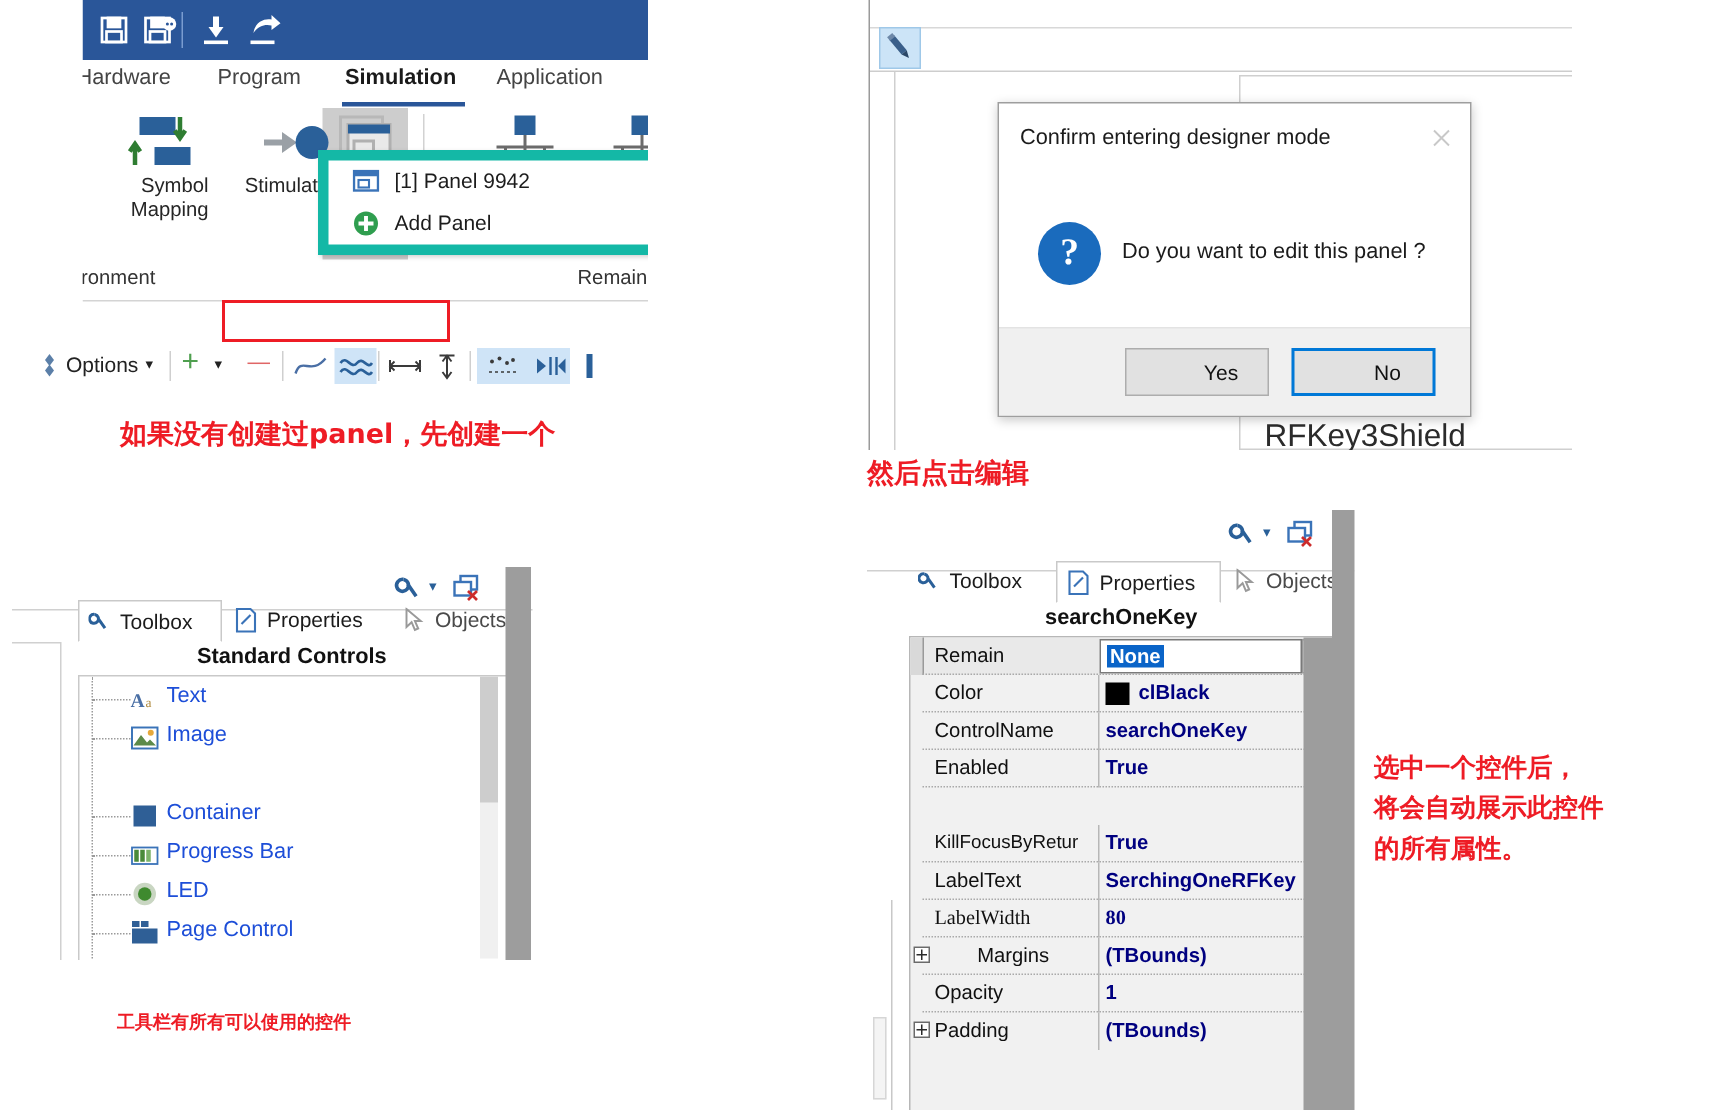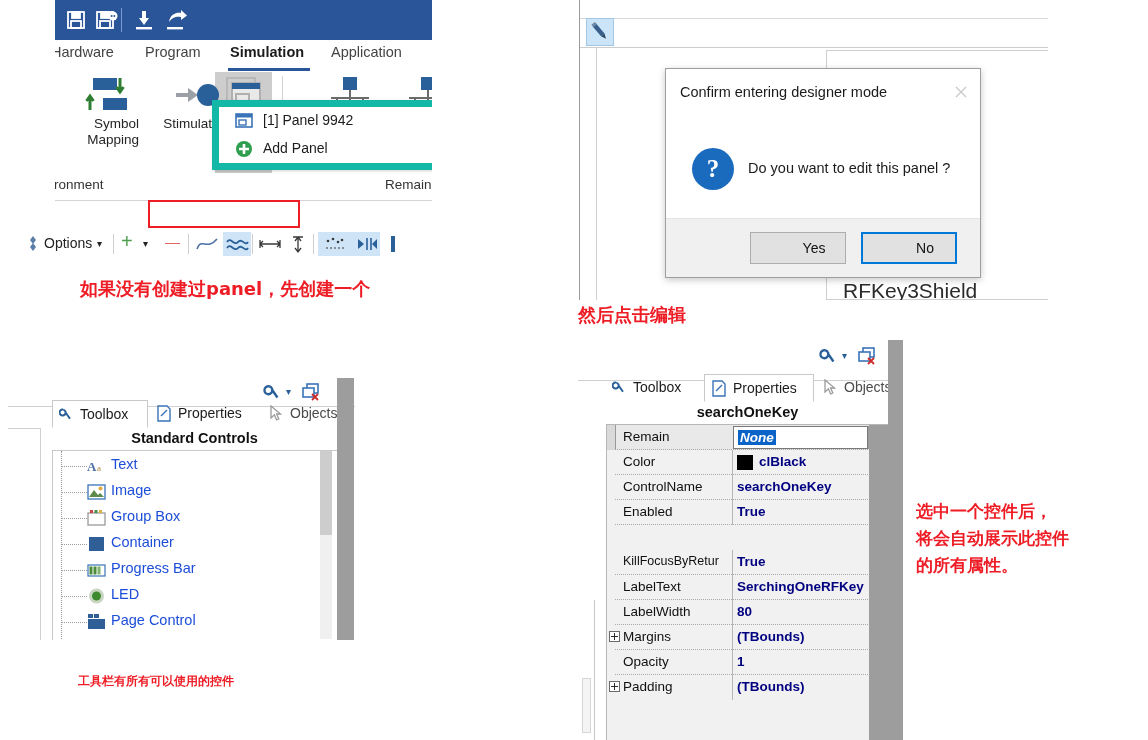--- a/index.html
+++ b/index.html
@@ -94,21 +94,21 @@
   .pr-row{position:absolute;left:0;width:281px;height:25px;}
   .pr-row .sel-left{position:absolute;left:0;top:0;width:8px;height:25px;background:#d9d9d9;border-right:1px solid #9a9a9a;}
   .pr-name{position:absolute;left:16px;top:4px;font-size:13.5px;color:#101010;white-space:nowrap;overflow:hidden;width:105px;}
   .pr-val{position:absolute;left:130px;top:4px;font-size:13.5px;color:#000080;font-weight:bold;white-space:nowrap;}
   .pr-divline{position:absolute;left:8px;top:24px;width:273px;height:1px;border-top:1px dotted #a9a9a9;}
   .pr-colsep{position:absolute;left:125px;top:0;width:1px;height:25px;background:#b7b7b7;}
   .pr-expand{position:absolute;left:2px;top:6px;width:11px;height:11px;border:1px solid #6b6b6b;box-sizing:border-box;background:#fff;}
   .pr-expand:before{content:"";position:absolute;left:1px;top:4px;width:7px;height:1px;background:#2b2b2b;}
   .pr-expand:after{content:"";position:absolute;left:4px;top:1px;width:1px;height:7px;background:#2b2b2b;}
   #pr-row0{background:#e9e9e9;}
-  #pr-align-edit{position:absolute;left:126px;top:1px;width:135px;height:23px;background:#fff;border:1px solid #7a7a7a;box-sizing:border-box;font-style:italic;}
+  #pr-align-edit{position:absolute;left:126px;top:1px;width:135px;height:23px;background:#fff;border:1px solid #7a7a7a;box-sizing:border-box;}
   #pr-align-val{position:absolute;left:4px;top:3px;background:#0a64c8;color:#fff;font-size:13.5px;font-weight:bold;padding:0 2px;}
   #pr-align-drop{position:absolute;left:261px;top:1px;width:18px;height:23px;background:#e6e6e6;border:1px solid #9a9a9a;box-sizing:border-box;}
   #pr-color-sw{position:absolute;left:130px;top:5px;width:16px;height:15px;background:#000;}
   #pr-scroll{position:absolute;left:291px;top:85px;width:19px;height:315px;background:#9d9d9d;}
   #pr-graybar{position:absolute;left:888px;top:340px;width:15px;height:400px;background:#9d9d9d;}
   #pr-leftstrip{position:absolute;left:578px;top:600px;width:16px;height:140px;background:#fff;border-right:1px solid #c8c8c8;}
   #pr-leftthumb{position:absolute;left:582px;top:678px;width:9px;height:55px;background:#f4f4f4;border:1px solid #d6d6d6;box-sizing:border-box;}
 </style>
 </head>
 <body>
@@ -434,32 +434,20 @@
       <div class="tb-ico">
         <svg width="19" height="18" viewBox="0 0 19 18">
             <rect x="1" y="2" width="17" height="14" fill="#ffffff" stroke="#3a73b8" stroke-width="1.3"></rect>
             <path d="M2 14 L7 7 L11 12 L13 10 L17 14 Z" fill="#5c8a4a"></path>
             <circle cx="13.5" cy="5.5" r="2" fill="#e6a93c"></circle>
           </svg>
       </div>
       <div class="tb-lab">Image</div>
     </div>
 
-    <div class="tb-item" style="top:54px;">
-      <div class="tb-dots"></div>
-      <div class="tb-ico">
-        <svg width="19" height="18" viewBox="0 0 19 18">
-            <rect x="1" y="4" width="17" height="12" fill="#ffffff" stroke="#9a9a9a" stroke-width="1.3"></rect>
-            <rect x="3" y="1" width="3" height="3" fill="#cc4444"></rect>
-            <rect x="7.5" y="1" width="3" height="3" fill="#4a8a4a"></rect>
-            <rect x="12" y="1" width="3" height="3" fill="#e0b040"></rect>
-          </svg>
-      </div>
-      <div class="tb-lab">Group Box</div>
-    </div>
 
     <div class="tb-item" style="top:106px;">
       <div class="tb-dots"></div>
       <div class="tb-ico">
         <svg width="19" height="18" viewBox="0 0 19 18">
             <rect x="1" y="4" width="17" height="11" fill="#ffffff" stroke="#3a73b8" stroke-width="1.2"></rect>
             <rect x="2.5" y="5.5" width="3" height="8" fill="#4a8a3a"></rect>
             <rect x="6.5" y="5.5" width="3" height="8" fill="#4a8a3a"></rect>
             <rect x="10.5" y="5.5" width="3" height="8" fill="#7db36a"></rect>
           </svg>
@@ -597,28 +585,28 @@
       <div class="pr-divline"></div>
     </div>
 
     <div class="pr-row" style="top:150px;">
       <div class="pr-colsep"></div>
       <div class="pr-name">LabelText</div>
       <div class="pr-val">SerchingOneRFKey</div>
       <div class="pr-divline"></div>
     </div>
 
-    <div class="pr-row" style="top:175px;">
+    <div class="pr-row" style="top:175px;font-family:Liberation Serif, serif;">
       <div class="pr-colsep"></div>
       <div class="pr-name">LabelWidth</div>
       <div class="pr-val">80</div>
       <div class="pr-divline"></div>
     </div>
 
-    <div class="pr-row" style="top:200px;">
+    <div class="pr-row" style="top:200px;text-align:center;">
       <div class="pr-colsep"></div>
       <div class="pr-expand"></div>
       <div class="pr-name">Margins</div>
       <div class="pr-val">(TBounds)</div>
       <div class="pr-divline"></div>
     </div>
 
     <div class="pr-row" style="top:225px;">
       <div class="pr-colsep"></div>
       <div class="pr-name">Opacity</div>

